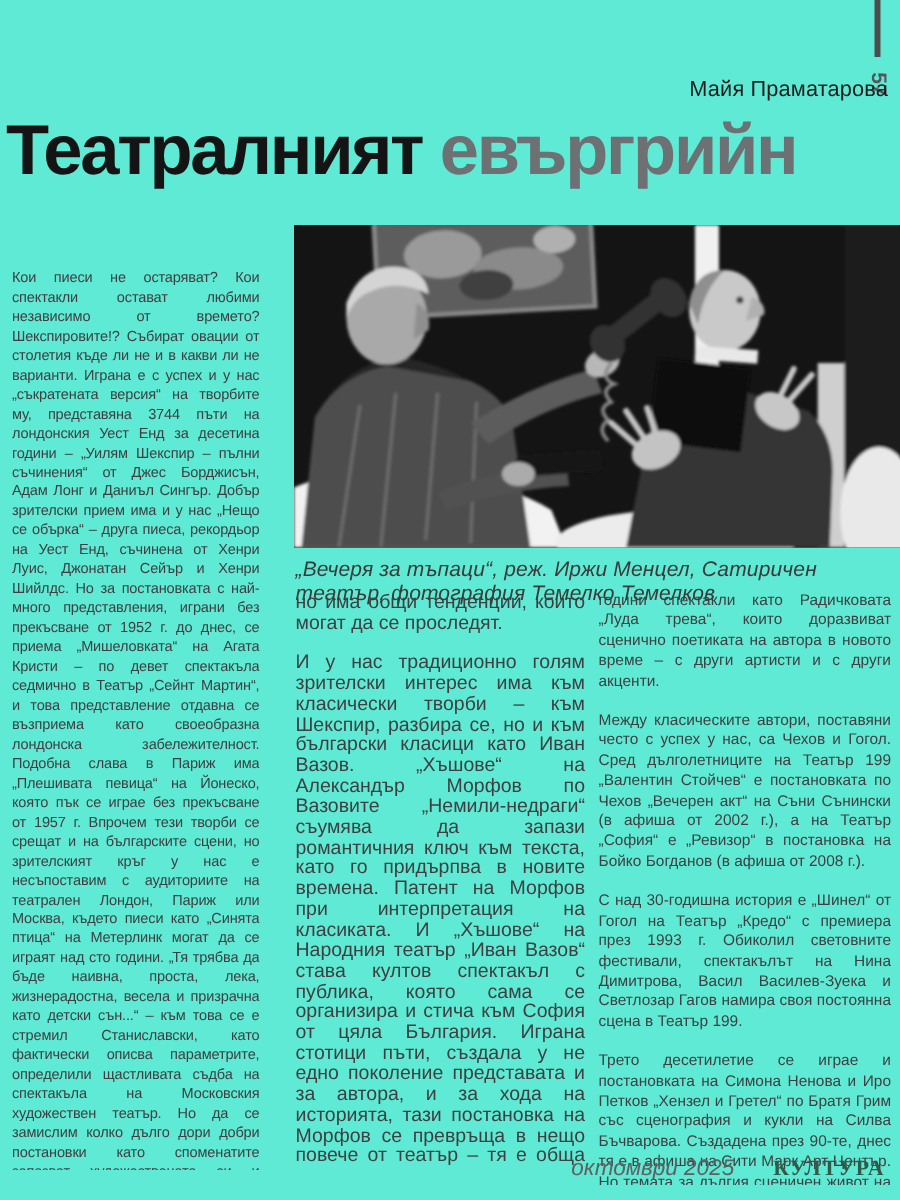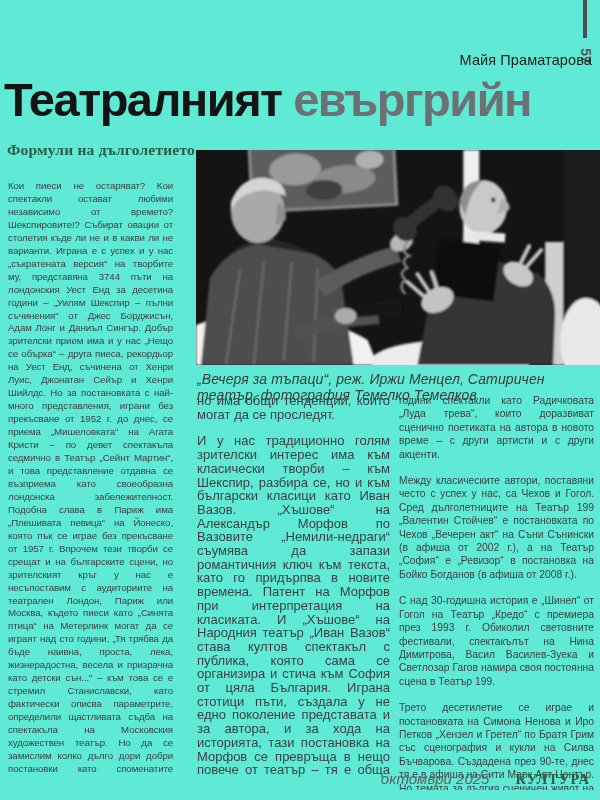--- a/index.html
+++ b/index.html
@@ -55,21 +55,20 @@
 
 <div class="page">
 
   <div class="edge-bar"></div>
   <div class="page-num">57</div>
 
   <div class="author">Майя Праматарова</div>
 
   <div class="title"><span>Театралният</span><span>&nbsp;</span><span class="accent">евъргрийн</span></div>
 
-  <div class="subtitle">Формули на дълголетието</div>
 
   <div class="photo">
     <svg viewBox="0 0 405 215" preserveAspectRatio="none">
       <defs>
         <filter id="soft" x="-10%" y="-10%" width="120%" height="120%">
             <feGaussianBlur stdDeviation="1"></feGaussianBlur>
           </filter>
       </defs>
       <rect x="0" y="0" width="405" height="215" fill="#141414"></rect>
       <g filter="url(#soft)">

